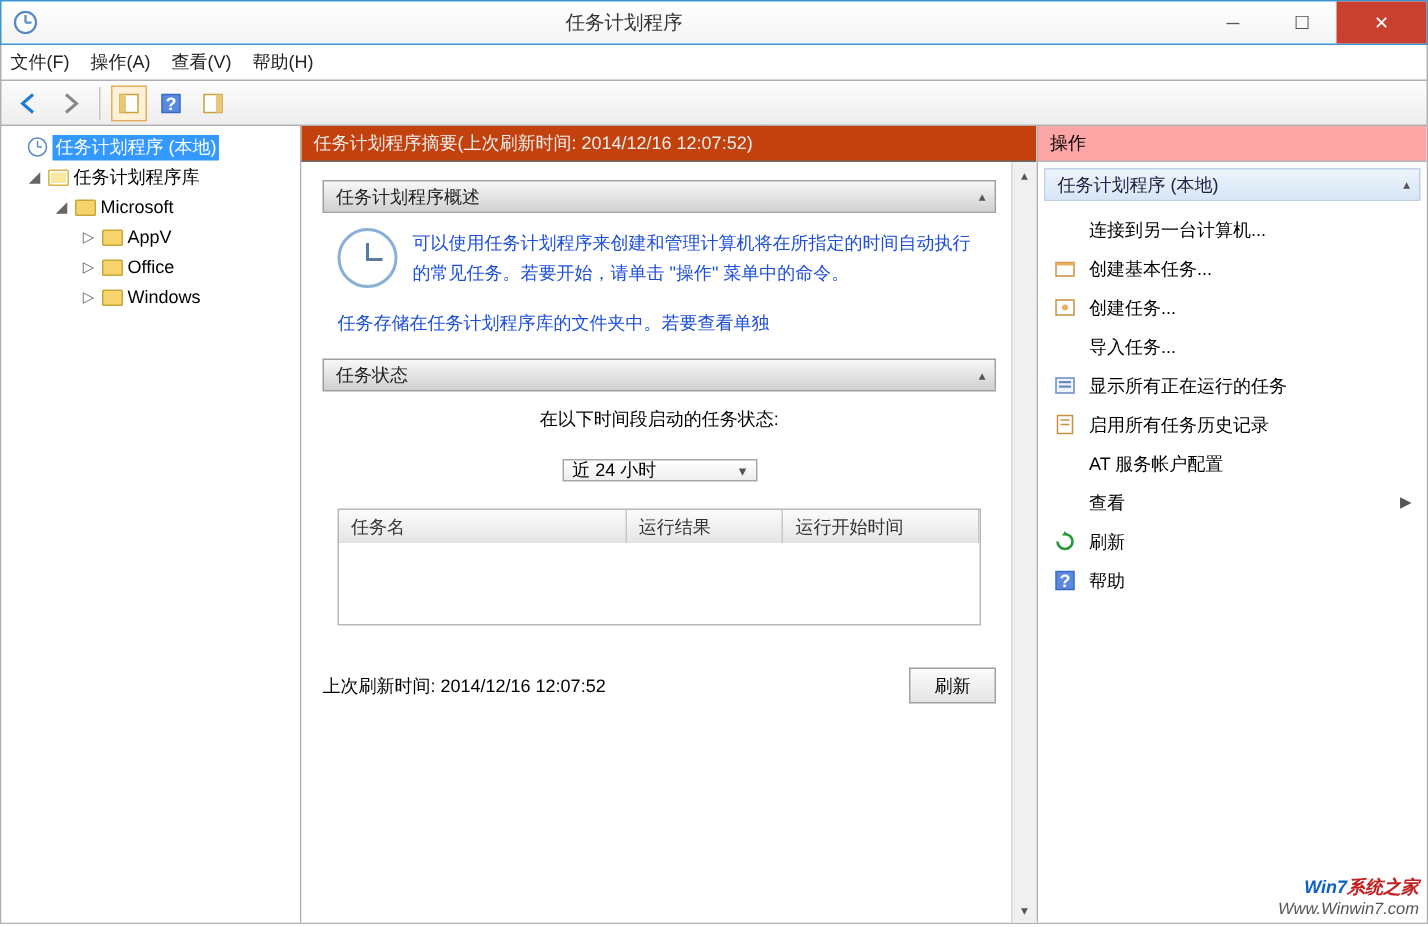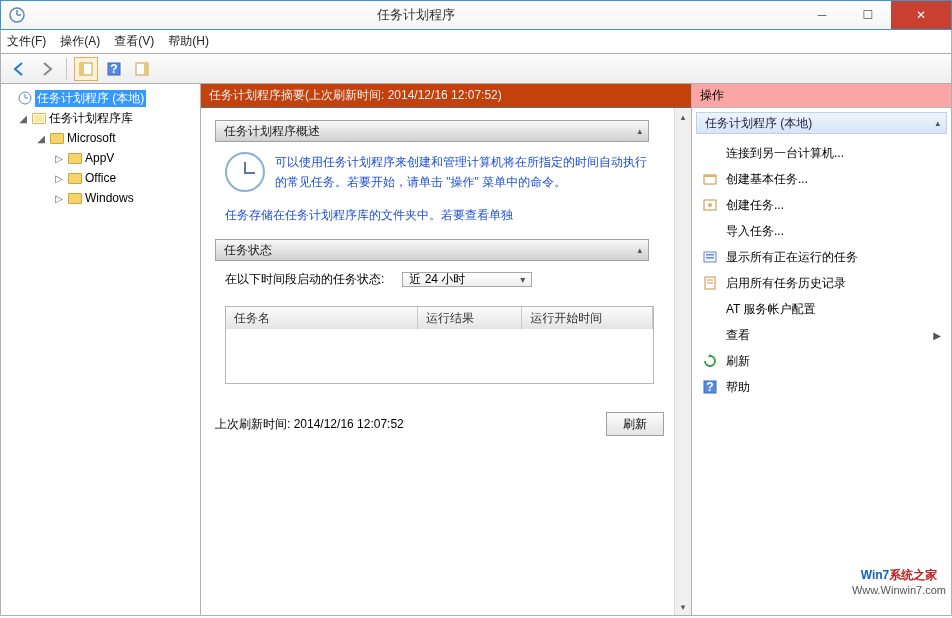--- a/index.html
+++ b/index.html
@@ -28,52 +28,52 @@
 .tree-node.selected .lbl{ background:#3399ff; color:#fff; padding:0 2px;}
 .folder { width:14px;height:11px;background:#f6d36b;border:1px solid #c8a83a;border-radius:1px;}
 
 .center-pane { flex:1; display:flex; flex-direction:column; background:#fff; min-width:0;}
 .center-header { height:24px; background:#c2410c; color:#eee; display:flex; align-items:center; padding:0 8px; font-size:12px; border-bottom:1px solid #6a6a6a;}
 .center-body { flex:1; padding:12px 10px 6px 14px; overflow:hidden; position:relative;}
 .scrollbar-v{position:absolute;right:0;top:0;bottom:0;width:17px;background:#f0f0f0;border-left:1px solid #d8d8d8;}
 .scrollbar-v .up,.scrollbar-v .down{height:17px;display:flex;align-items:center;justify-content:center;color:#555;font-size:9px;}
 .scrollbar-v .down{position:absolute;bottom:0;width:100%;}
 
-.section-h { height:22px; background:linear-gradient(#f8f8f8,#d0d0d0); border:1px solid #a0a0a0; display:flex; align-items:center; padding:0 8px; color:#222; position:relative; margin-right:32px;}
+.section-h { height:22px; background:linear-gradient(#f8f8f8,#d0d0d0); border:1px solid #a0a0a0; display:flex; align-items:center; padding:0 8px; color:#222; position:relative; margin-right:17px;}
 .section-h .arrow{position:absolute;right:6px;font-size:9px;color:#555;}
 .section-body{ padding:10px 10px 14px 10px; margin-right:17px;}
 
 .overview-row{display:flex;gap:10px;}
 .clock-icon{width:40px;height:40px;border:2px solid #8ab0d8;border-radius:50%;position:relative;flex-shrink:0;}
 .clock-icon::before{content:"";position:absolute;width:2px;height:12px;background:#5a7aa0;left:50%;top:8px;transform:translateX(-50%);}
 .clock-icon::after{content:"";position:absolute;width:10px;height:2px;background:#5a7aa0;left:50%;top:50%;}
 
 .desc-text{line-height:1.7;color:#1d4ed8;}
 
-.status-row{display:flex;align-items:center;gap:18px;margin-bottom:10px;}
+.status-row{display:flex;align-items:center;gap:18px;margin-bottom:10px;flex-direction:column;}
 .combo{height:15px;border:1px solid #a8a8a8;background:linear-gradient(#fff,#eee);padding:0 20px 0 6px;position:relative;min-width:130px;display:flex;align-items:center;}
 .combo::after{content:"▾";position:absolute;right:6px;color:#555;font-size:10px;}
 
 .grid{border:1px solid #b8b8b8;height:78px;margin-top:18px;background:#fff;}
 .grid-h{display:flex;height:22px;background:linear-gradient(#fcfcfc,#e4e4e4);}
 .grid-h div{border-right:1px solid #c8c8c8;padding:3px 8px;color:#333;}
 
 .footer-row{display:flex;align-items:center;justify-content:space-between;margin-top:14px;margin-right:17px;}
 .btn{height:24px;padding:0 16px;border:1px solid #a0a0a0;background:linear-gradient(#fcfcfc,#e4e4e4);display:flex;align-items:center;}
 
 .actions-pane{ width:260px; border-left:1px solid #b0b0b0; background:#fff; display:flex; flex-direction:column;}
 .actions-title{height:24px;border-bottom:1px solid #b8b8b8;display:flex;align-items:center;padding:0 8px;background:#fca5a5;}
 .actions-group-h{height:22px;background:linear-gradient(#eef4fb,#d6e6f7);border-bottom:1px solid #b0c8e0;display:flex;align-items:center;padding:0 8px;color:#224;position:relative;margin:4px;border:1px solid #c0d0e6;}
 .actions-group-h .arrow{position:absolute;right:6px;font-size:9px;color:#555;}
 .action-list{padding:2px 4px;}
 .action-item{display:flex;align-items:center;height:26px;gap:8px;padding:0 6px;}
 .action-item .aic{width:16px;height:16px;display:flex;align-items:center;justify-content:center;}
 .action-item .sub{margin-left:auto;color:#555;font-size:10px;}
 
-.watermark{position:absolute;right:6px;bottom:22px;text-align:center;font-family:Georgia,serif;}
+.watermark{position:absolute;right:6px;bottom:6px;text-align:right;font-family:Georgia,serif;font-style:italic;}
 .watermark .l1{font-size:16px;color:#c02020;font-weight:bold;}
 .watermark .l1 span{color:#1060c0;}
 .watermark .l2{font-size:11px;color:#555;}
 </style>
 </head>
 <body>
 
 <div class="titlebar">
   <span class="app-icon">
     <svg viewBox="0 0 16 16" width="16" height="16">

